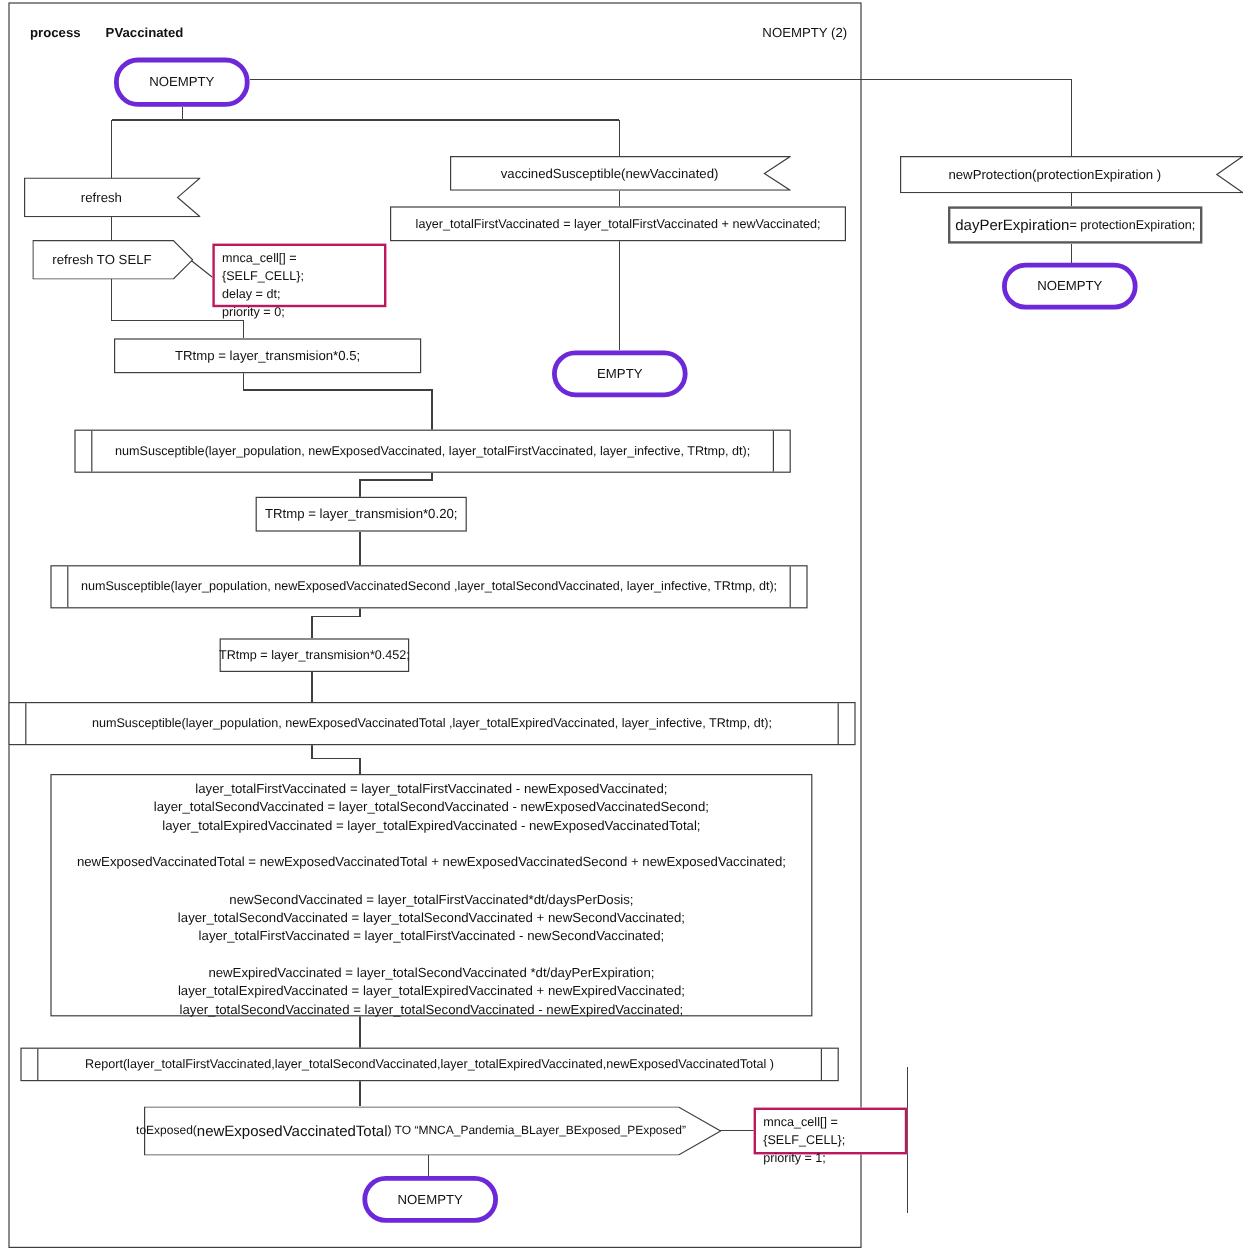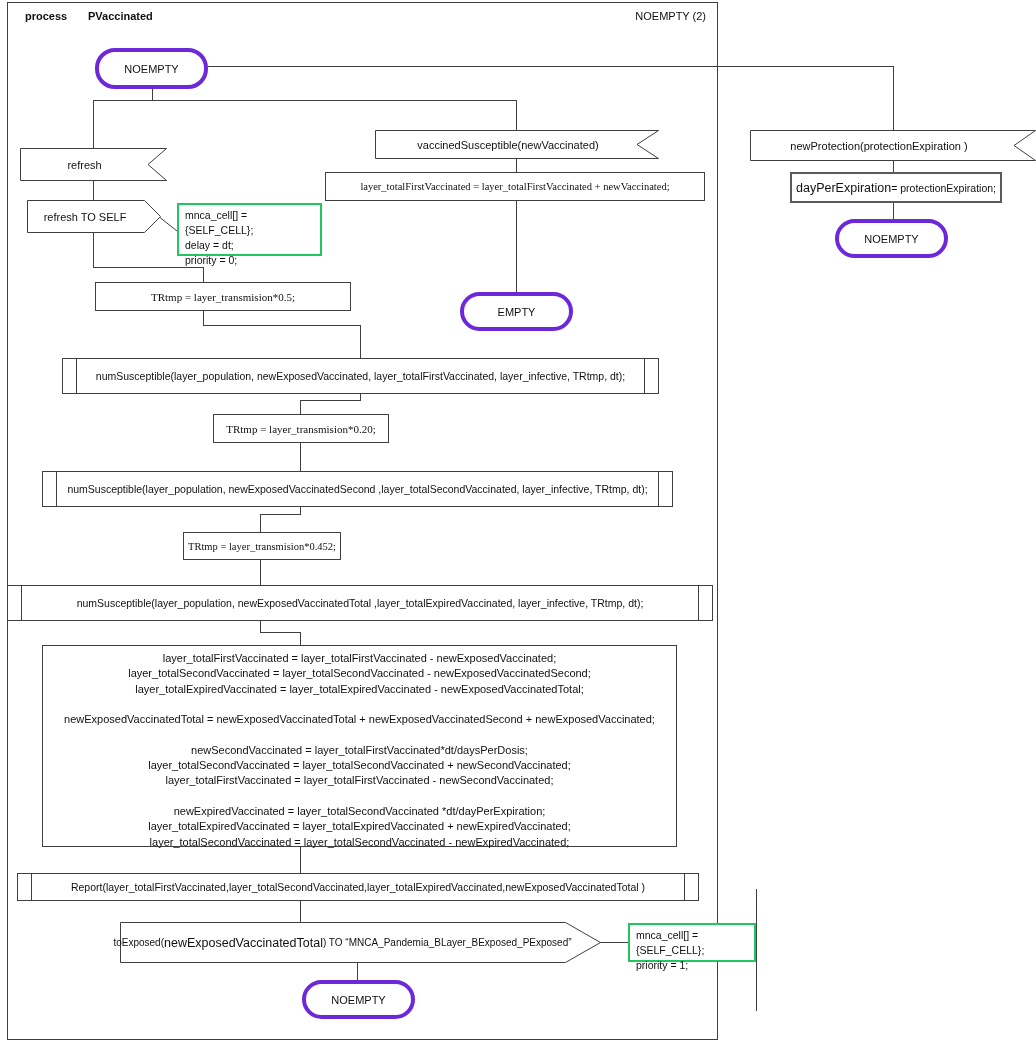--- a/index.html
+++ b/index.html
@@ -1,37 +1,37 @@
 <!DOCTYPE html>
 <html><head>
 <meta charset="utf-8">
 <style>
   html,body{margin:0;padding:0;background:#fff;}
   #canvas{position:relative;width:1036px;height:1047px;background:#ffffff;
           font-family:"Liberation Sans",sans-serif;color:#111;overflow:hidden;}
   .abs{position:absolute;box-sizing:border-box;}
   #frame{border:1px solid #3f3f3f;background:transparent;z-index:0;}
   #edges{left:0;top:0;z-index:1;pointer-events:none;}
-  .lbl{font-size:11px;white-space:nowrap;z-index:2;}
+  .lbl{font-size:11px;white-space:nowrap;z-index:2;margin-top:12px;}
   .bold{font-weight:bold;}
   .term{border:4px solid #6d28d9;border-radius:20px;background:#fff;z-index:2;
         display:flex;align-items:center;justify-content:center;font-size:11px;white-space:nowrap;}
   .box{border:1px solid #3f3f3f;background:#fff;z-index:2;display:flex;align-items:center;
-       justify-content:center;font-size:11px;white-space:nowrap;text-align:right;font-family:Liberation Serif, serif;}
+       justify-content:center;font-size:11px;white-space:nowrap;text-align:right;}
   .box.small{font-size:10.5px;}
   .pref{border:1px solid #3f3f3f;background:#fff;z-index:2;display:flex;align-items:center;
         justify-content:center;font-size:10.5px;white-space:nowrap;text-align:center;}
   .pref::before,.pref::after{content:"";position:absolute;top:0;bottom:0;width:0;border-left:1px solid #3f3f3f;}
   .pref::before{left:13px;}
   .pref::after{right:13px;}
   .sig{z-index:2;}
   .sig svg{position:absolute;left:0;top:0;}
   .sig .txt{position:absolute;left:0;top:0;right:18px;bottom:0;display:flex;align-items:center;
             justify-content:center;font-size:11px;white-space:nowrap;}
-  .note{border:2px solid #22c55e;background:#fff;z-index:3;font-size:10.5px;line-height:15px;
+  .note{border:2px solid #be185d;background:#fff;z-index:3;font-size:10.5px;line-height:15px;
         padding:3px 6px;white-space:pre-line;}
   .bigbox{border:1px solid #3f3f3f;background:#fff;z-index:2;font-size:11px;line-height:15.3px;
           text-align:center;white-space:pre-line;padding-top:5px;}
   .mixbig{font-size:12.5px;}
   .mixsmall{font-size:10px;}
   .daybox{border:2px solid #5a5a5a;background:#fff;z-index:2;display:flex;align-items:center;
           justify-content:center;white-space:nowrap;}
 </style>
 </head>
 <body>

